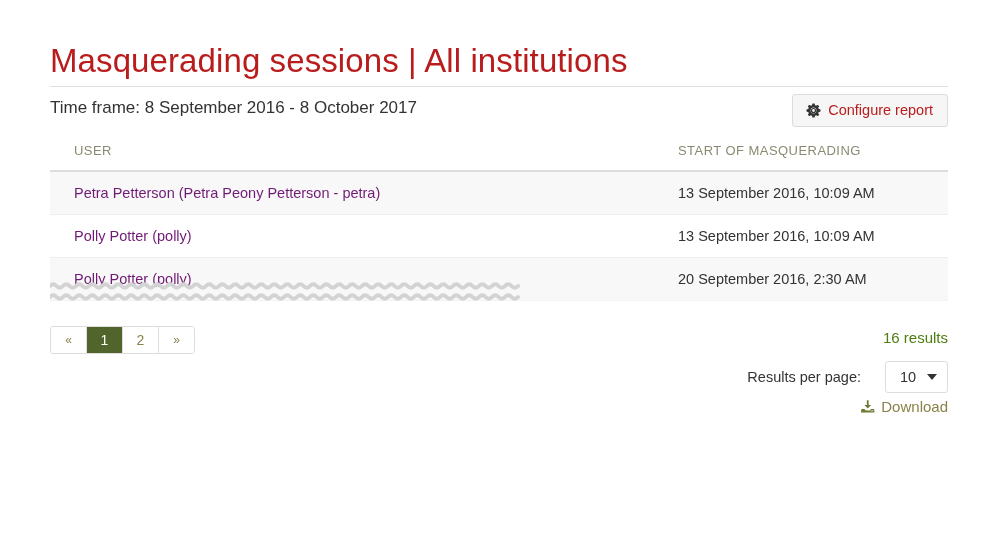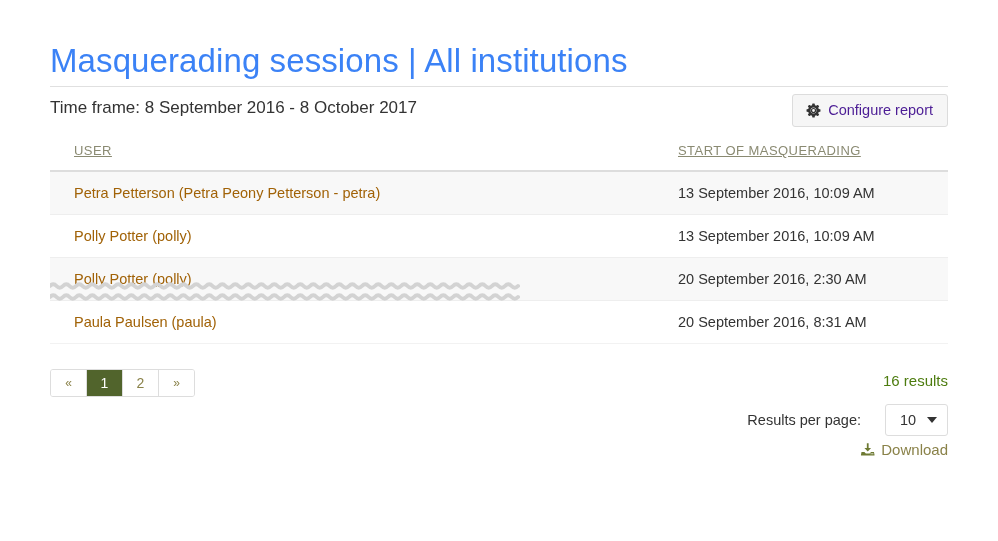--- a/index.html
+++ b/index.html
@@ -21,21 +21,21 @@
     width: 998px;
     height: 541px;
     box-sizing: border-box;
     padding: 0 50px;
   }
 
   
   .page-title {
     font-size: 33px;
     font-weight: normal;
-    color: #3b82f6;
+    color: #b91c1c;
     letter-spacing: 0.1px;
     margin: 0;
     padding-top: 40px;
     padding-bottom: 4px;
     line-height: 42px;
     white-space: nowrap;
   }
   .title-rule {
     height: 1px;
     background: #e0e0e0;
@@ -57,21 +57,21 @@
     right: 0;
     top: 7px;
     display: inline-flex;
     align-items: center;
     gap: 7px;
     background: #f6f6f6;
     border: 1px solid #dcdcdc;
     border-radius: 3px;
     padding: 8px 14px 8px 13px;
     font-size: 14.5px;
-    color: #4c1d95;
+    color: #b91c1c;
     cursor: pointer;
     line-height: 1;
     font-family: "Liberation Sans", sans-serif;
   }
   .configure-btn .gear {
     display: inline-block;
     width: 15px;
     height: 15px;
     line-height: 0;
   }
@@ -85,40 +85,39 @@
   }
   .report-table th {
     text-align: left;
     font-weight: normal;
     font-size: 13px;
     letter-spacing: 0.45px;
     color: #8a8a72;
     text-transform: uppercase;
     padding: 2px 0 12px 24px;
     border-bottom: 2px solid #dddddd;
-    text-decoration: underline;
   }
   .report-table td {
     padding: 13px 0 13px 24px;
     font-size: 14.5px;
     border-bottom: 1px solid #eeeeee;
     vertical-align: middle;
     height: 12px;
   }
   .report-table tbody tr:nth-child(odd) td {
     background: #f8f8f8;
   }
   .report-table tbody tr:last-child td {
     border-bottom: 1px solid #f2f2f2;
   }
   .col-user   { width: 580px; }
   .col-start  { width: auto; }
 
   a.user-link {
-    color: #a16207;
+    color: #701a75;
     text-decoration: none;
   }
 
   .cell-date { color: #333333; }
 
   
   .wavy-break {
     position: absolute;
     left: 50px;
     width: 925px;
@@ -166,37 +165,38 @@
     font-size: 15px;
     color: #4d7c0f;
   }
 
   .rpp-row {
     position: absolute;
     right: 0;
     top: 35px;
     display: flex;
     align-items: center;
-    gap: 24px;
+    gap: 11px;
   }
   .rpp-label {
     font-size: 14.5px;
     color: #333333;
   }
   .rpp-select {
     appearance: none;
     -webkit-appearance: none;
     background: #ffffff;
     border: 1px solid #dddddd;
     border-radius: 3px;
     padding: 7px 30px 7px 14px;
     font-size: 14.5px;
     color: #333333;
     font-family: "Liberation Sans", sans-serif;
     cursor: pointer;
+    margin-left: 13px;
   }
   .rpp-wrap { position: relative; display: inline-block; }
   .rpp-caret {
     position: absolute;
     right: 11px;
     top: 50%;
     transform: translateY(-50%);
     width: 0; height: 0;
     border-left: 5px solid transparent;
     border-right: 5px solid transparent;
@@ -254,24 +254,20 @@
         <td class="cell-date">13 September 2016, 10:09 AM</td>
       </tr>
       <tr>
         <td><a class="user-link" href="#">Polly Potter (polly)</a></td>
         <td class="cell-date">13 September 2016, 10:09 AM</td>
       </tr>
       <tr>
         <td><a class="user-link" href="#">Polly Potter (polly)</a></td>
         <td class="cell-date">20 September 2016, 2:30 AM</td>
       </tr>
-      <tr>
-        <td><a class="user-link" href="#">Paula Paulsen (paula)</a></td>
-        <td class="cell-date">20 September 2016, 8:31 AM</td>
-      </tr>
     </tbody>
   </table>
 
   <div class="wavy-break" style="top:281px;">
     <svg width="925" height="22" viewBox="0 0 925 22" preserveAspectRatio="none" aria-hidden="true">
       <path d="M0 5 q3.25 -3.5 6.5 0 t6.5 0 t6.5 0 t6.5 0 t6.5 0 t6.5 0 t6.5 0 t6.5 0 t6.5 0 t6.5 0 t6.5 0 t6.5 0 t6.5 0 t6.5 0 t6.5 0 t6.5 0 t6.5 0 t6.5 0 t6.5 0 t6.5 0 t6.5 0 t6.5 0 t6.5 0 t6.5 0 t6.5 0 t6.5 0 t6.5 0 t6.5 0 t6.5 0 t6.5 0 t6.5 0 t6.5 0 t6.5 0 t6.5 0 t6.5 0 t6.5 0 t6.5 0 t6.5 0 t6.5 0 t6.5 0 t6.5 0 t6.5 0 t6.5 0 t6.5 0 t6.5 0 t6.5 0 t6.5 0 t6.5 0 t6.5 0 t6.5 0 t6.5 0 t6.5 0 t6.5 0 t6.5 0 t6.5 0 t6.5 0 t6.5 0 t6.5 0 t6.5 0 t6.5 0 t6.5 0 t6.5 0 t6.5 0 t6.5 0 t6.5 0 t6.5 0 t6.5 0 t6.5 0 t6.5 0 t6.5 0 t6.5 0 t6.5 0" fill="none" stroke="#d3d3d3" stroke-width="4" stroke-linecap="round"></path>
       <path d="M0 16 q3.25 -3.5 6.5 0 t6.5 0 t6.5 0 t6.5 0 t6.5 0 t6.5 0 t6.5 0 t6.5 0 t6.5 0 t6.5 0 t6.5 0 t6.5 0 t6.5 0 t6.5 0 t6.5 0 t6.5 0 t6.5 0 t6.5 0 t6.5 0 t6.5 0 t6.5 0 t6.5 0 t6.5 0 t6.5 0 t6.5 0 t6.5 0 t6.5 0 t6.5 0 t6.5 0 t6.5 0 t6.5 0 t6.5 0 t6.5 0 t6.5 0 t6.5 0 t6.5 0 t6.5 0 t6.5 0 t6.5 0 t6.5 0 t6.5 0 t6.5 0 t6.5 0 t6.5 0 t6.5 0 t6.5 0 t6.5 0 t6.5 0 t6.5 0 t6.5 0 t6.5 0 t6.5 0 t6.5 0 t6.5 0 t6.5 0 t6.5 0 t6.5 0 t6.5 0 t6.5 0 t6.5 0 t6.5 0 t6.5 0 t6.5 0 t6.5 0 t6.5 0 t6.5 0 t6.5 0 t6.5 0 t6.5 0 t6.5 0 t6.5 0 t6.5 0" fill="none" stroke="#d3d3d3" stroke-width="4" stroke-linecap="round"></path>
     </svg>
   </div>
 

